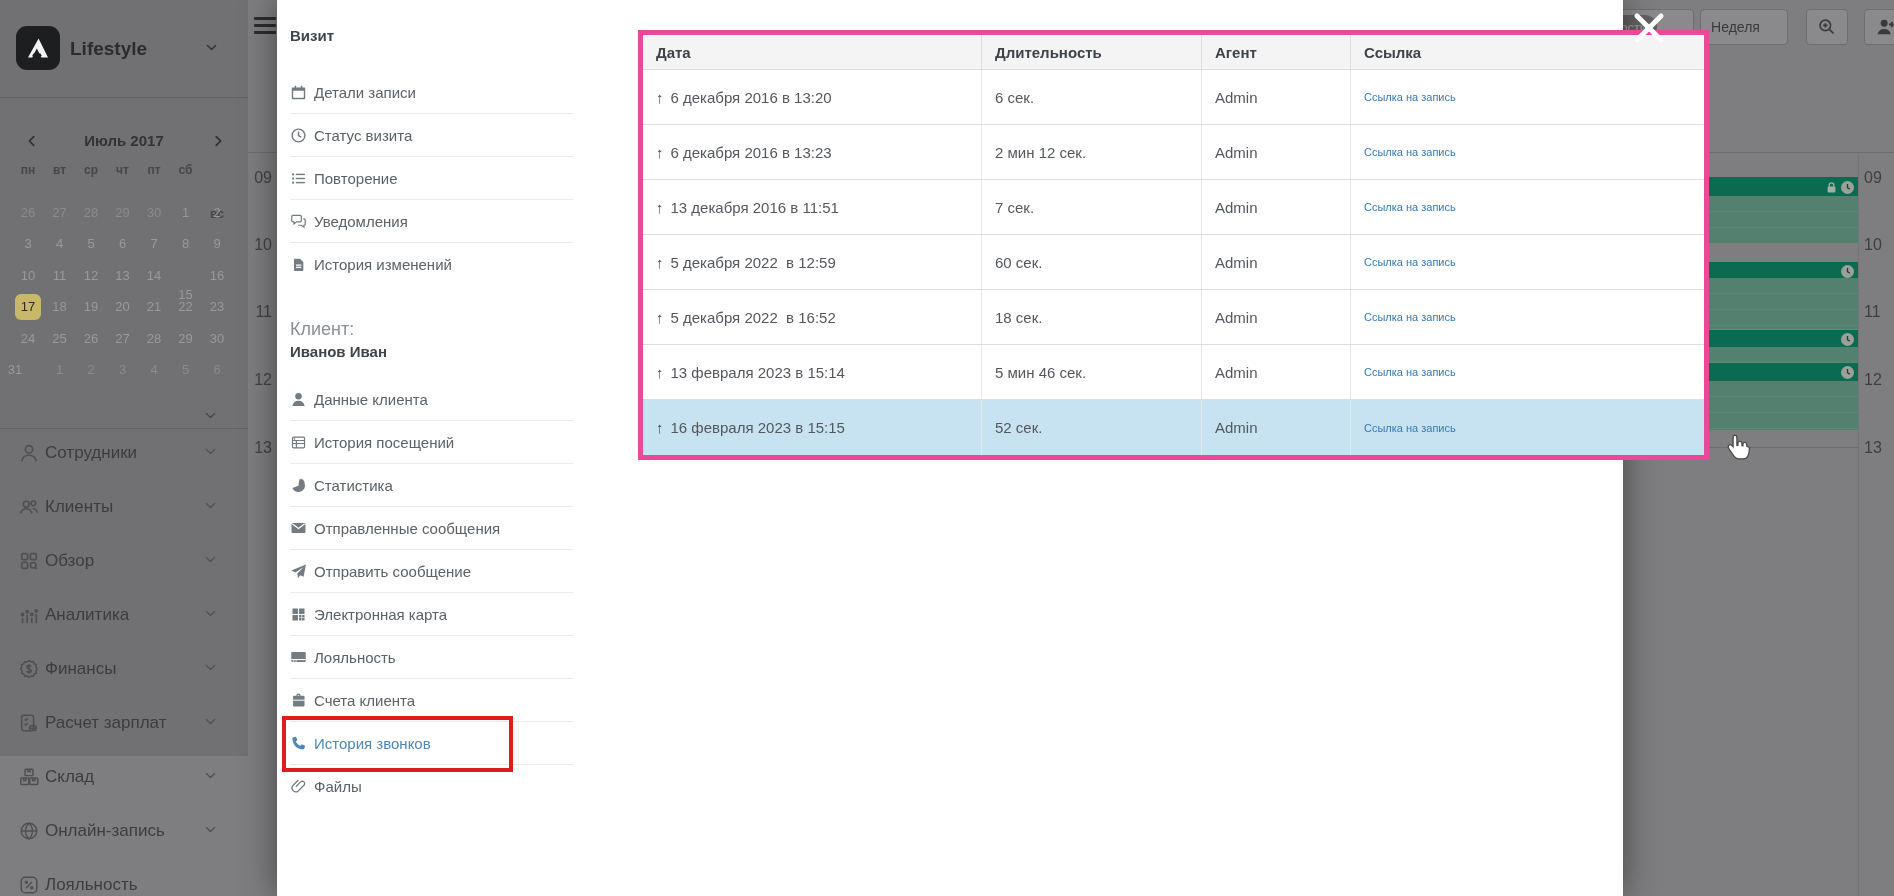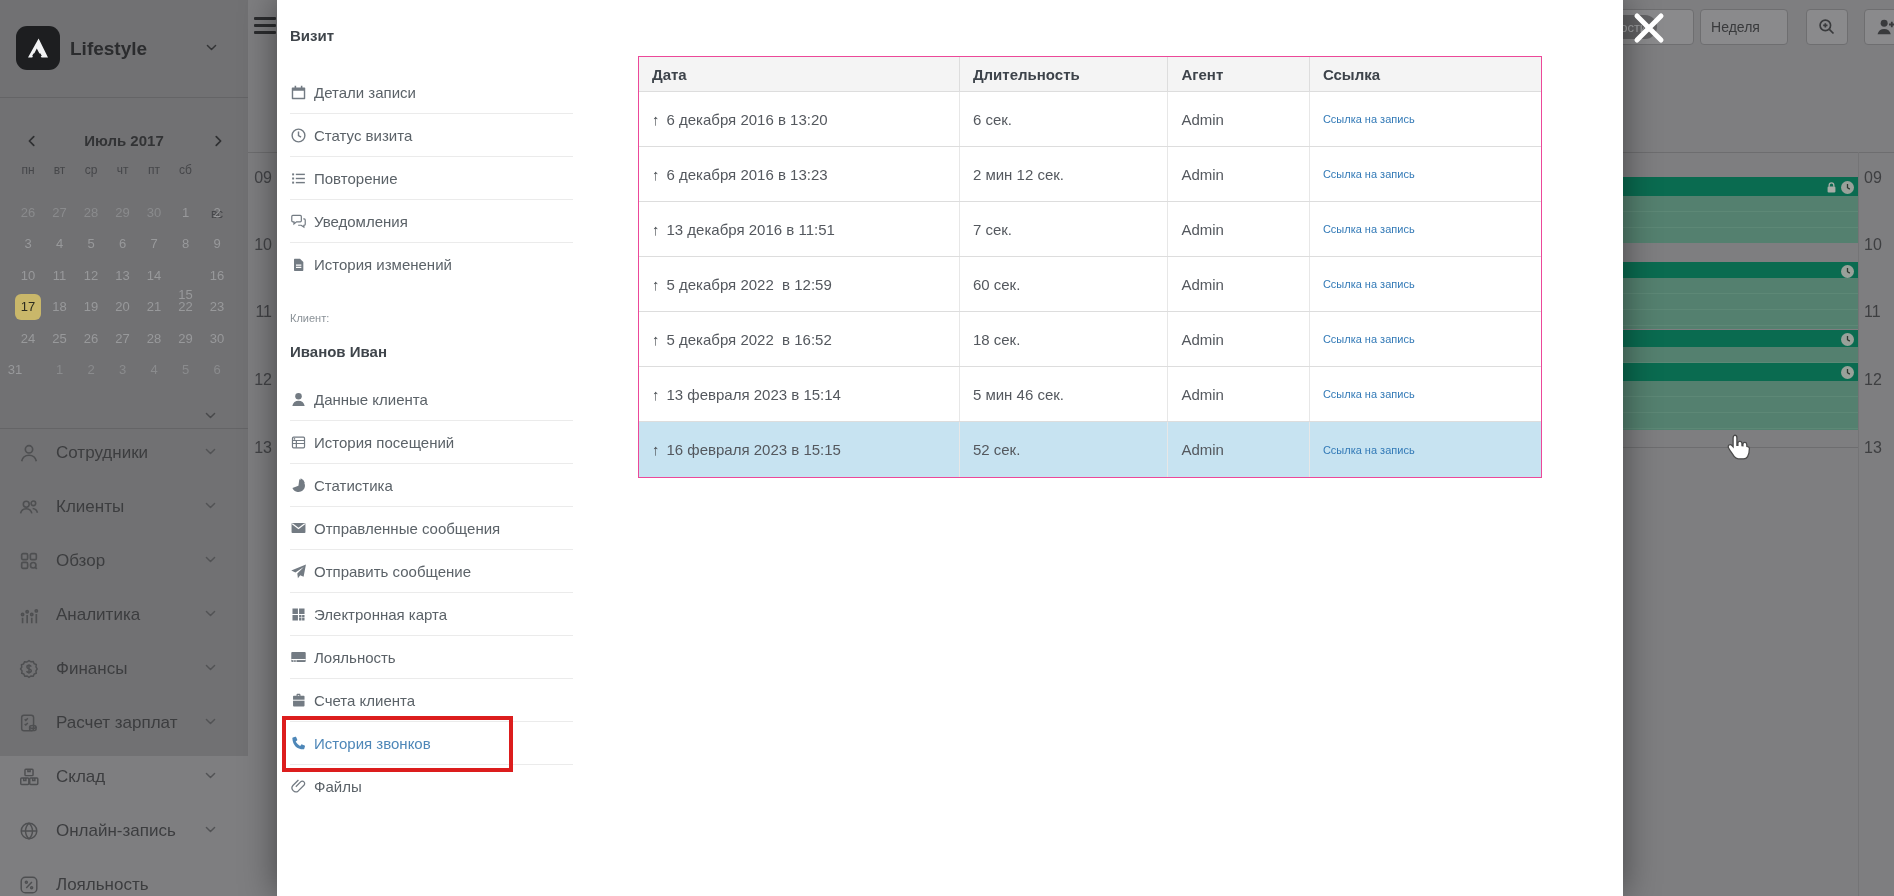--- a/index.html
+++ b/index.html
@@ -9,28 +9,28 @@
 
   
   .sidebar{position:absolute;left:0;top:0;width:248px;height:756px;background:#717173;}
   .logo-box{position:absolute;left:16px;top:26px;width:44px;height:44px;border-radius:11px;background:#1d1e20;
             display:flex;align-items:center;justify-content:center}
   .brand-label{position:absolute;left:70px;top:38px;font-size:19px;font-weight:700;color:#2b2c2e;}
   .brand-chev{position:absolute;left:205px;top:40px;color:#333436}
   .side-div{position:absolute;left:0;width:248px;height:1px;background:#646466}
   .cal-title{position:absolute;left:0;top:132px;width:248px;text-align:center;font-size:15px;font-weight:700;color:#323335}
   .cal-nav{position:absolute;top:131px;width:20px;height:20px;color:#2f3032;cursor:pointer;display:flex;align-items:center;justify-content:center}
-  .wd{position:absolute;top:163px;width:26px;text-align:center;font-size:12px;font-weight:400;color:#46474a}
+  .wd{position:absolute;top:163px;width:26px;text-align:center;font-size:12px;font-weight:700;color:#46474a}
   .day{position:absolute;width:26px;height:26px;line-height:26px;text-align:center;font-size:13px;color:#98999b;border-radius:7px}
   .day.muted{color:#8a8b8d}
   .day.selected{background:#c9b76a;color:#2c2c20;font-weight:400}
   .cal-collapse{position:absolute;left:204px;top:408px;color:#48494b}
   .menu-item{position:absolute;left:0;width:248px;height:36px;display:flex;align-items:center;cursor:pointer}
   .menu-item .mi-icon{position:absolute;left:18px;width:22px;height:22px;color:#4e4f51;display:flex;align-items:center;justify-content:center}
-  .menu-item .mi-label{position:absolute;left:56px;font-size:17px;color:#3c3d3f;white-space:nowrap}
+  .menu-item .mi-label{position:absolute;left:45px;font-size:17px;color:#3c3d3f;white-space:nowrap}
   .menu-item .mi-chev{position:absolute;left:204px;color:#525355}
 
   
   .hamburger{position:absolute;left:254px;top:17px;width:22px;height:17px;cursor:pointer}
   .hamburger span{display:block;width:22px;height:3px;background:#2b2c2e;margin-bottom:4px;border-radius:1px}
   .gutter-line{position:absolute;left:248px;top:152px;width:29px;height:1px;background:#6d6d6f}
   .time-left{position:absolute;left:244px;width:28px;text-align:right;font-size:16px;color:#424346}
 
   
   .topbtn{position:absolute;top:9px;height:36px;background:#8a8a8c;border:1px solid #6e6e70;border-radius:4px;
@@ -51,26 +51,26 @@
   
   .modal{position:absolute;left:277px;top:0;width:1346px;height:896px;background:#fff;box-shadow:0 0 34px rgba(0,0,0,.45)}
   .vn-title{position:absolute;left:13px;top:27px;font-size:15px;font-weight:700;color:#3f454b}
   .navlist{position:absolute;left:13px;width:283px}
   .nav-item{height:43px;display:flex;align-items:center;border-bottom:1px solid #ebebeb;cursor:pointer;position:relative}
   .nav-item:last-child{border-bottom:none}
   .nav-item .nv-icon{width:17px;height:17px;margin-right:7px;color:#737b83;display:flex;align-items:center;justify-content:center;flex:none}
   .nav-item .nv-label{font-size:15px;color:#5b6268;white-space:nowrap}
   .nav-item.active .nv-icon{color:#4e87b8}
   .nav-item.active .nv-label{color:#4e87b8}
-  .client-label{position:absolute;left:13px;top:312px;font-size:11px;color:#8a9197}
+  .client-label{position:absolute;left:13px;top:319px;font-size:18px;color:#8a9197}
   .client-name{position:absolute;left:13px;top:343px;font-size:15px;font-weight:700;color:#3f454b}
   .red-box{position:absolute;left:5px;top:716px;width:231px;height:56px;border:4px solid #dc1d1d;z-index:5}
 
   
-  .table{position:absolute;left:361px;top:56px;width:904px;border:1px solid #ec4899}
+  .table{position:absolute;left:361px;top:30px;width:1071px;border:5px solid #ec4899}
   .t-head{display:flex;height:35px;background:#f4f4f4;border-bottom:1px solid #ddd}
   .t-head .hc{display:flex;align-items:center;padding-left:13px;font-size:15px;font-weight:700;color:#3d434a;border-left:1px solid #ddd}
   .t-head .hc:first-child{border-left:none}
   .t-row{display:flex;height:55px;border-bottom:1px solid #ddd;background:#fff}
   .t-row:last-child{border-bottom:none}
   .t-row.hl{background:#c7e3f1}
   .t-row .tc{display:flex;align-items:center;padding-left:13px;font-size:15px;color:#54585e;border-left:1px solid #e7e7e7}
   .t-row .tc:first-child{border-left:none}
   .c0{width:338px}.c1{width:220px}.c2{width:149px}.c3{width:245px}
   .date-cell{white-space:pre-wrap}

